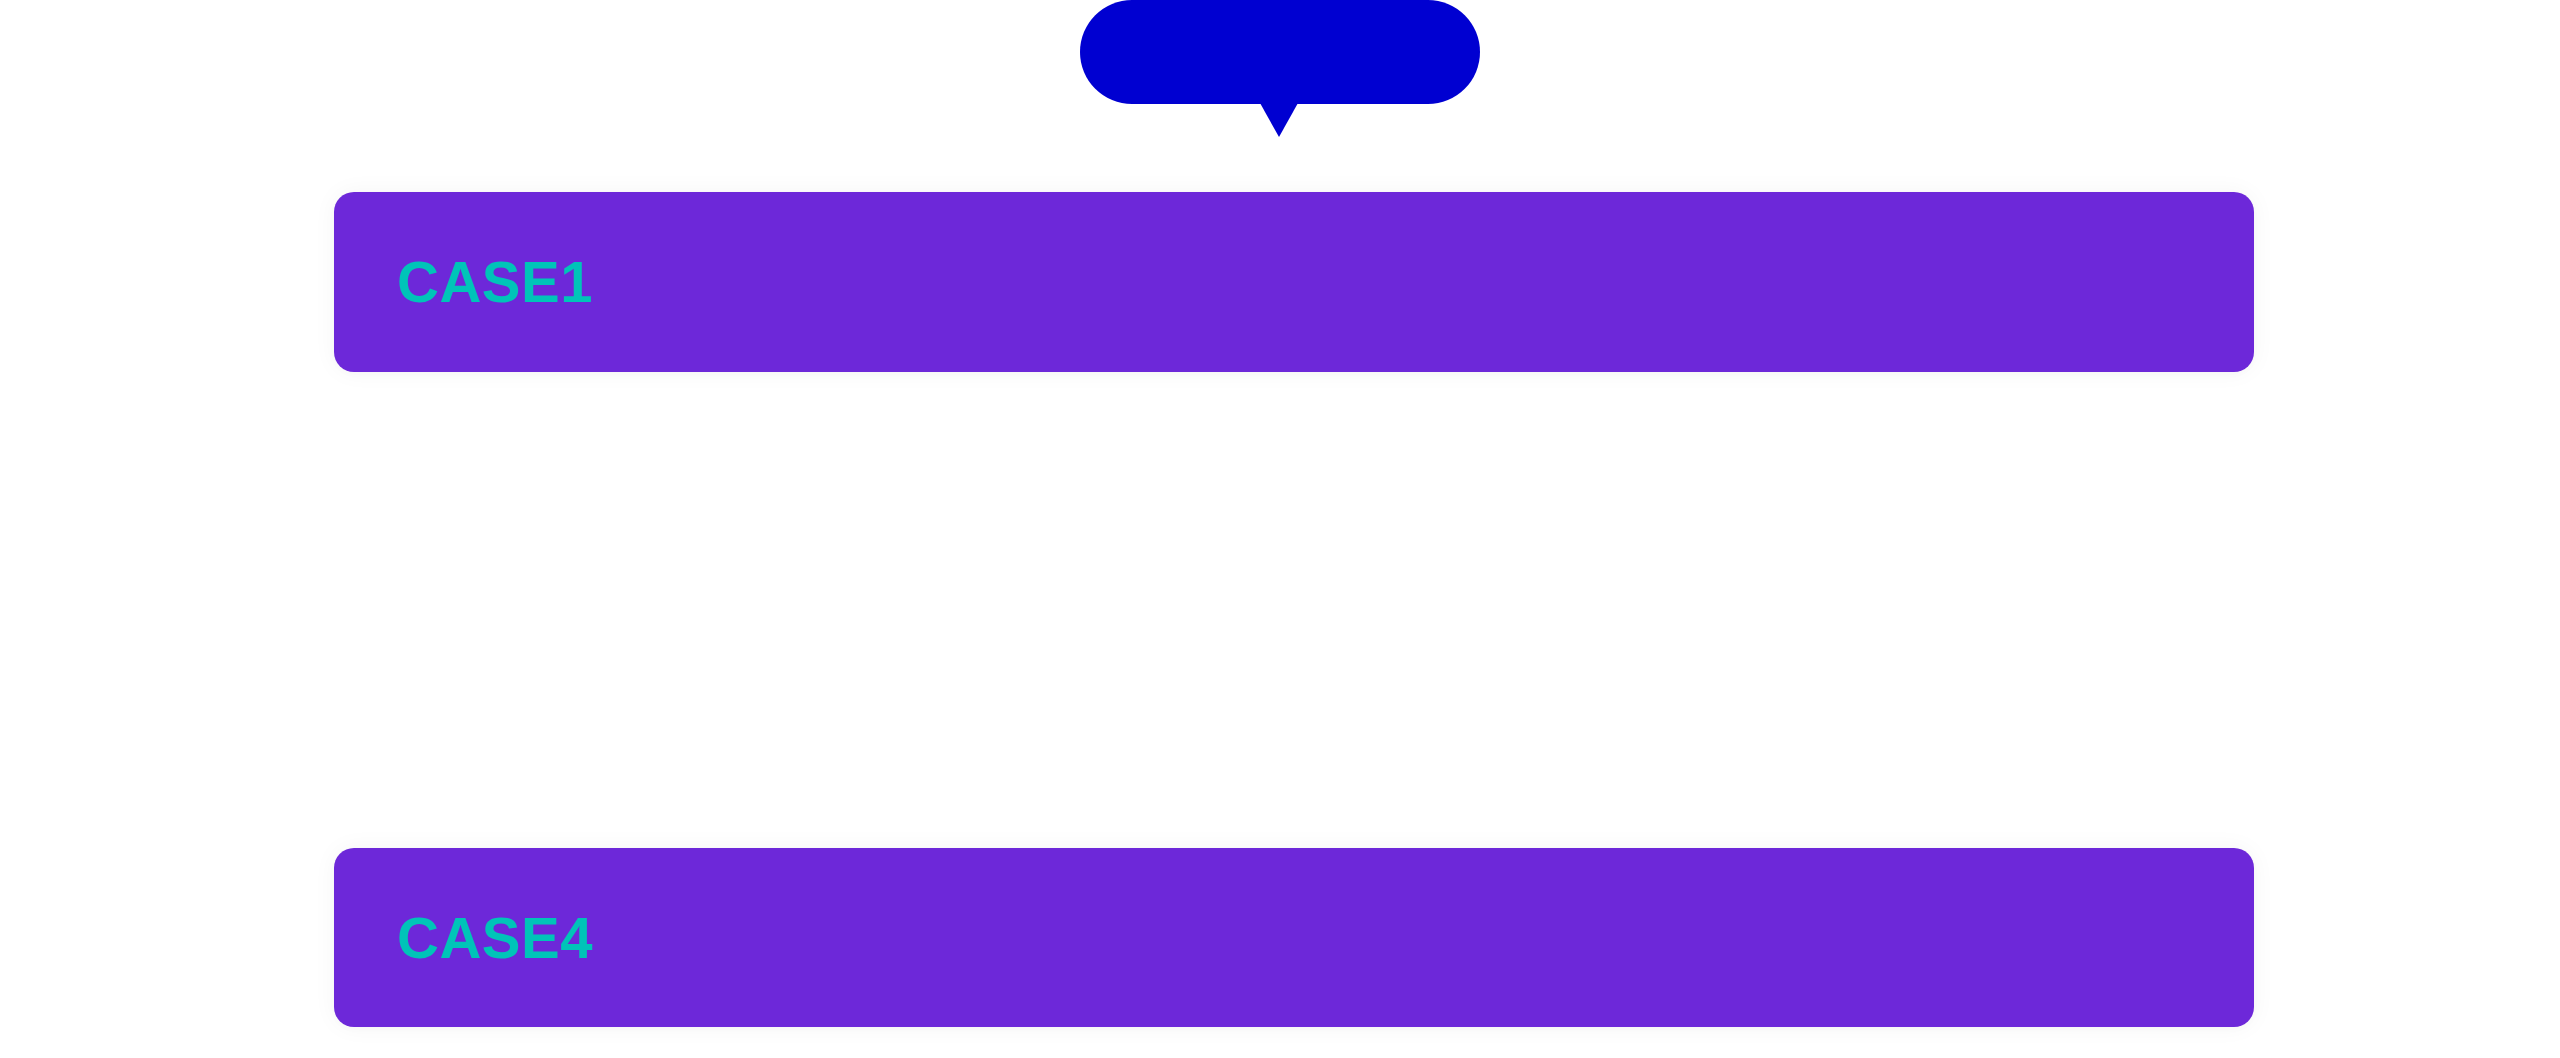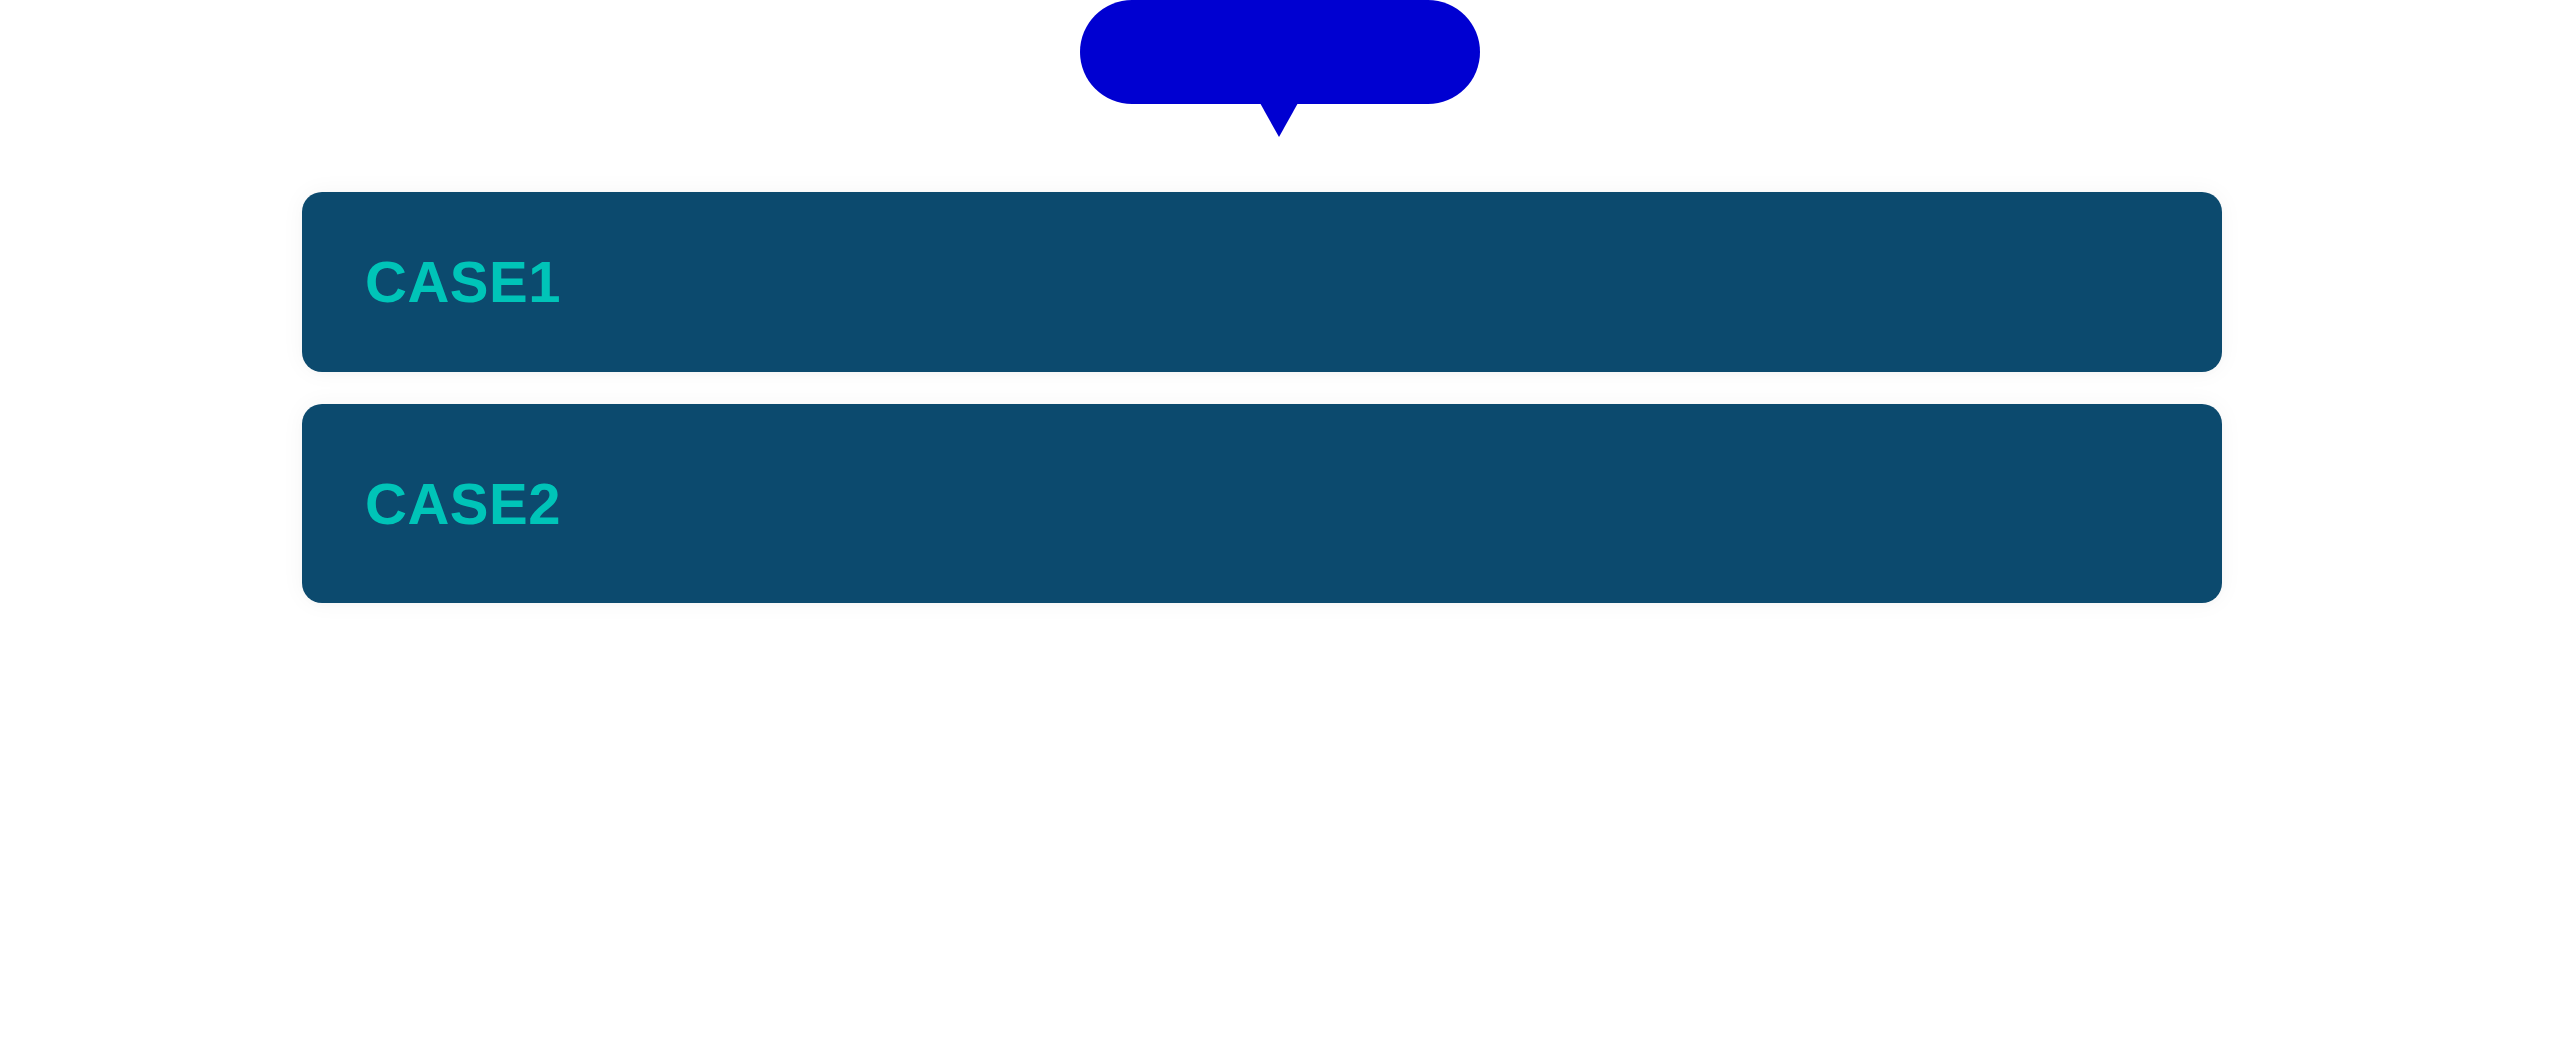--- a/index.html
+++ b/index.html
@@ -30,23 +30,23 @@
       left: 1260px;
       top: 103px;
       width: 0;
       height: 0;
       border-left: 19px solid transparent;
       border-right: 19px solid transparent;
       border-top: 34px solid #0000D1;
     }
     .case-card {
       position: absolute;
-      left: 302px;
+      left: 334px;
       width: 1920px;
-      background: #0c4a6e;
+      background: #6d28d9;
       border-radius: 20px;
       box-shadow: 0 0 24px rgba(0, 0, 0, 0.045), 0 2px 6px rgba(0, 0, 0, 0.02);
       box-sizing: border-box;
       display: flex;
       align-items: center;
       padding-left: 63px;
       cursor: pointer;
     }
     .case-label {
       color: #00C4B8;
@@ -67,19 +67,19 @@
 
   <div class="tooltip-bubble">
     <span></span>
   </div>
   <div class="tooltip-arrow"></div>
 
   <div class="case-card" id="card-1">
     <span class="case-label">CASE1</span>
   </div>
 
-  <div class="case-card" id="card-2">
-    <span class="case-label">CASE2</span>
-  </div>
 
 
+  <div class="case-card" id="card-4">
+    <span class="case-label">CASE4</span>
+  </div>
 
 </div>
 
 </body></html>

